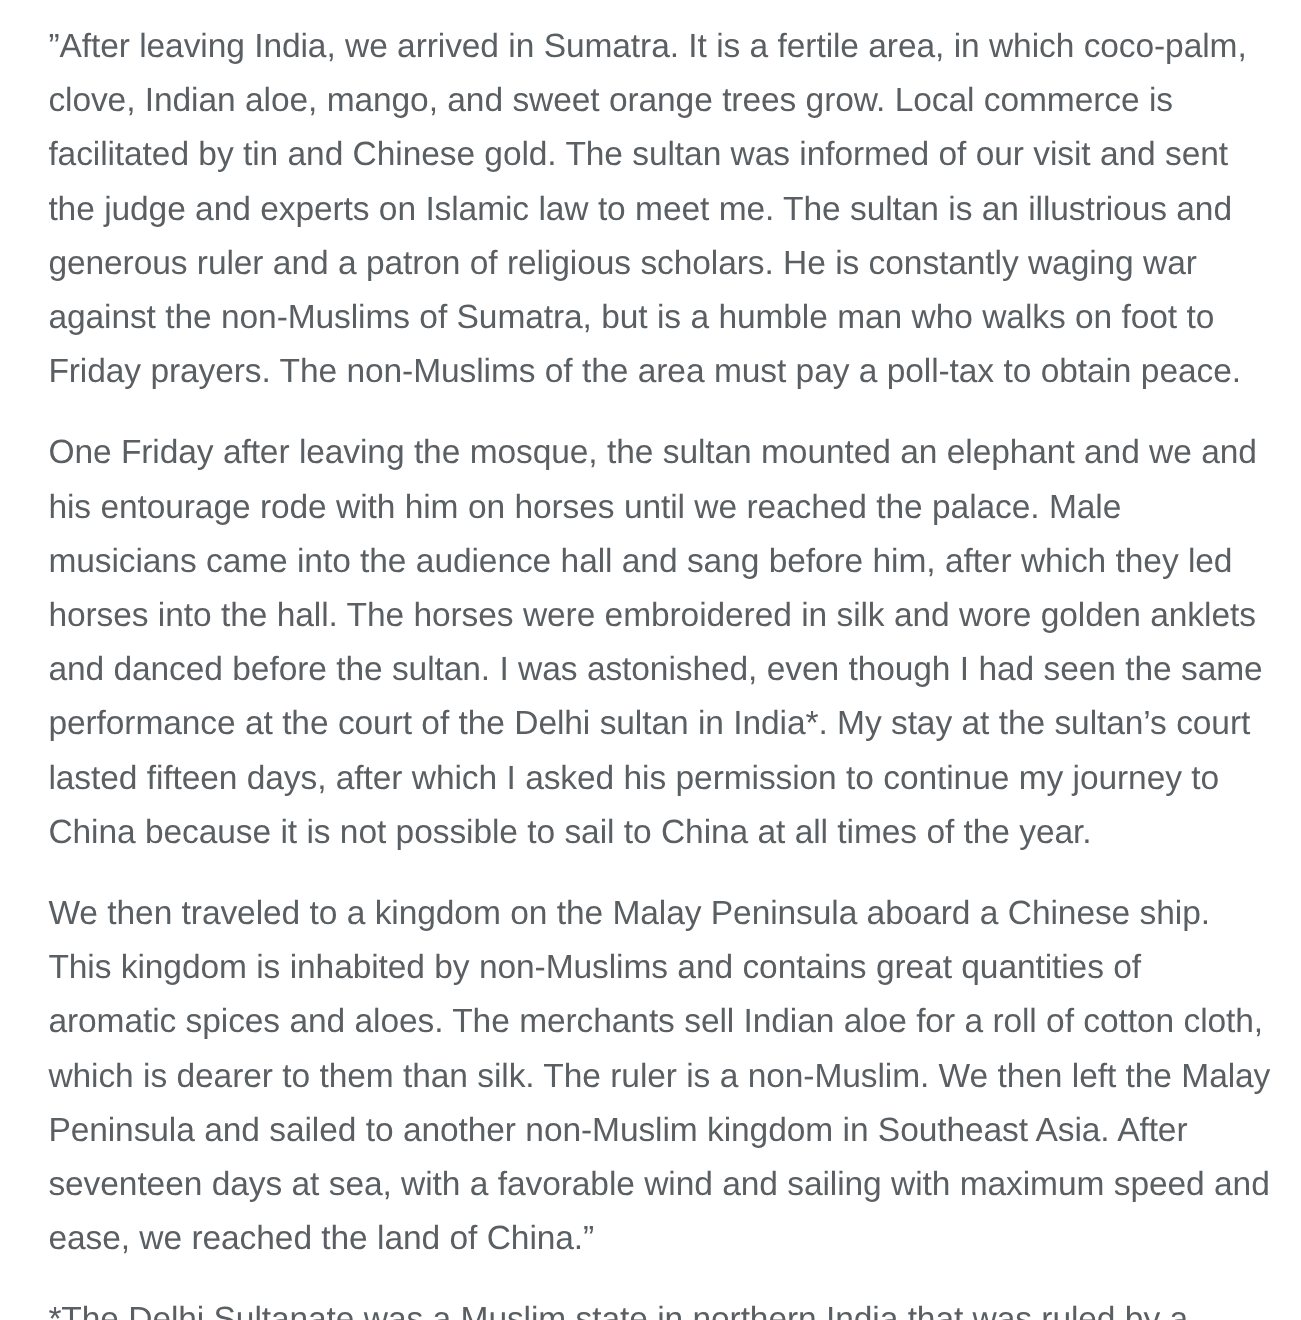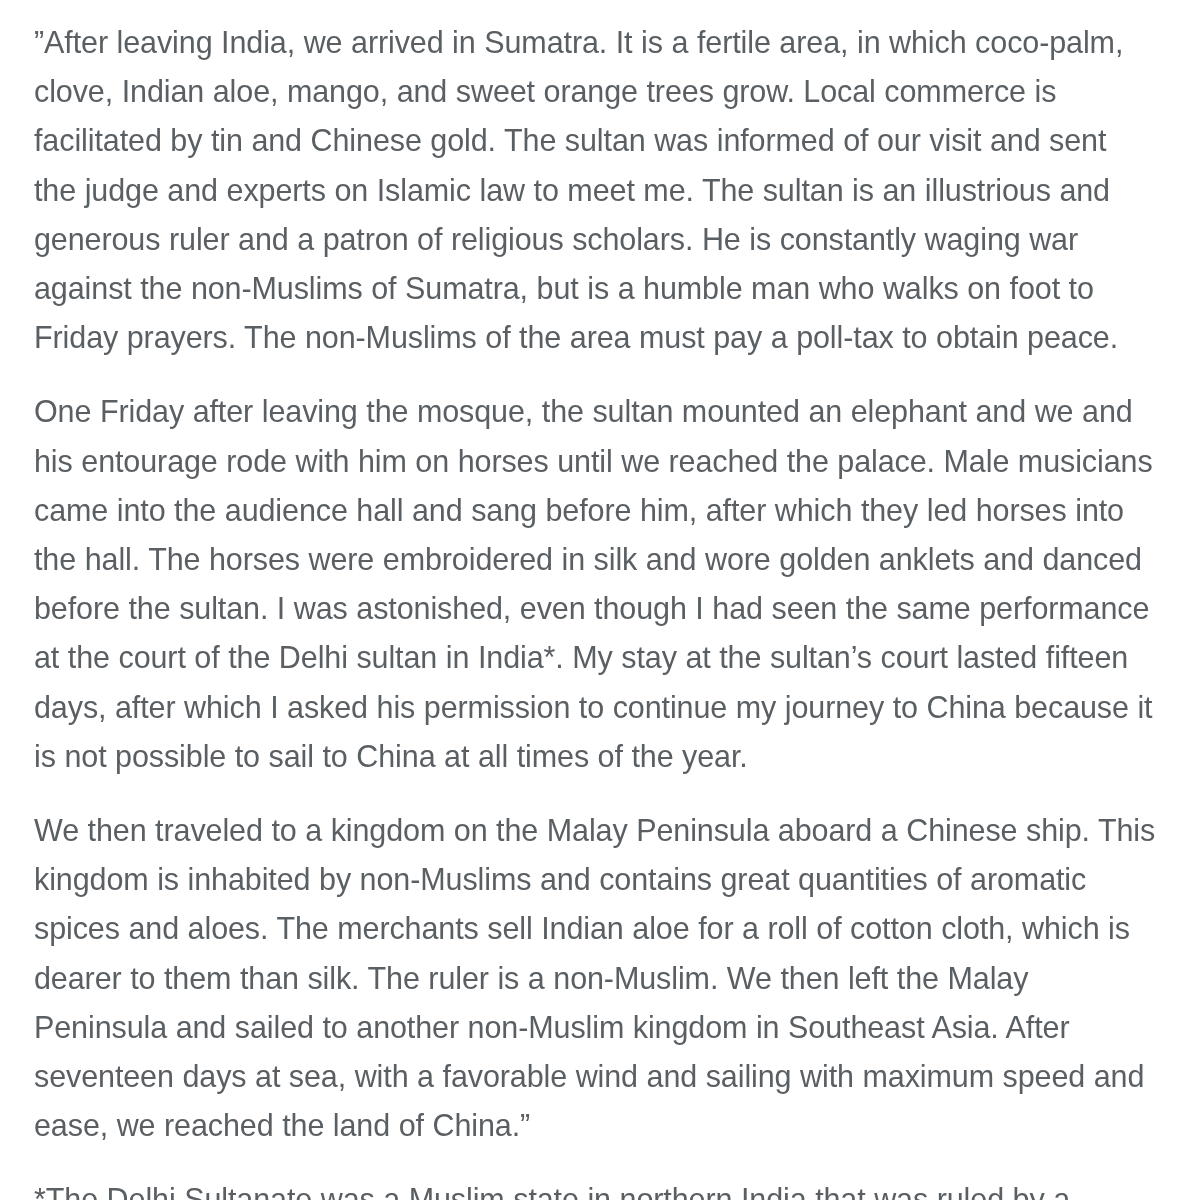--- a/index.html
+++ b/index.html
@@ -22,21 +22,21 @@
     overflow: hidden;
   }
   .doc-body {
     width: 1128px;
   }
   .para {
     color: #5a5f63;
     font-size: 30.5px;
     line-height: 49.2px;
     letter-spacing: -0.1px;
-    margin: 0 0 25px 6px;
+    margin: 0 0 25px 16px;
     text-align: left;
     word-spacing: 0.2px;
   }
   .para.footnote {
     margin-bottom: 22px;
   }
 </style>
 </head>
 <body>
 

